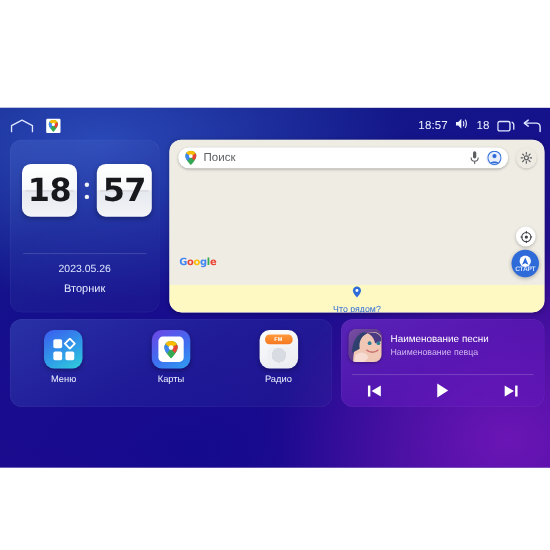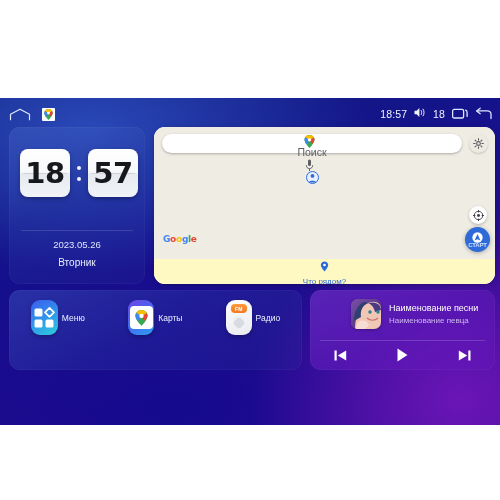--- a/index.html
+++ b/index.html
@@ -47,21 +47,21 @@
   .colon i{display:block;width:4px;height:4px;border-radius:50%;background:#f2f3f7;}
   .cdivider{position:absolute;left:12px;right:12px;top:103px;height:1px;background:rgba(255,255,255,.14);}
   .cdate{position:absolute;left:0;right:0;top:112px;text-align:center;color:#dfe6ff;font-size:9.5px;}
   .cday{position:absolute;left:0;right:0;top:130px;text-align:center;color:#e8edff;font-size:10px;}
 
   
   #mapCard{left:154px;top:29px;width:341px;height:157px;background:#fff;overflow:hidden;
     box-shadow:0 1px 4px rgba(0,0,0,.25);}
   .mapsurface{position:absolute;left:0;top:0;right:0;height:132px;background:#efece4;}
   .searchbar{position:absolute;left:8px;top:7px;right:33px;height:19px;border-radius:10px;background:#fff;
-    display:flex;align-items:center;box-shadow:0 1px 2.5px rgba(0,0,0,.28);padding:0 6px;box-sizing:border-box;flex-direction:column;}
+    display:flex;align-items:center;box-shadow:0 1px 2.5px rgba(0,0,0,.28);padding:0 6px;box-sizing:border-box;}
   .searchbar .pin{width:11px;height:13px;margin-right:6px;flex:0 0 auto;}
   .searchbar .ph{flex:1;color:#5d5f63;font-size:10.5px;line-height:1;}
   .mic{width:9px;height:13px;margin-right:6px;}
   .avat{width:14px;height:14px;border-radius:50%;background:#e8eefb;
     display:flex;align-items:center;justify-content:center;flex:0 0 auto;}
   .gearbtn{position:absolute;right:7px;top:7px;width:19px;height:19px;border-radius:50%;
     background:#edeae2;display:flex;align-items:center;justify-content:center;
     box-shadow:0 1px 2px rgba(0,0,0,.18);}
   .glogo{position:absolute;left:9px;top:107px;font-family:"DejaVu Sans",sans-serif;font-size:9px;font-weight:bold;letter-spacing:-.3px;}
   .glogo b{font-weight:bold;}
@@ -75,21 +75,21 @@
   .mtab{flex:1;display:flex;flex-direction:column;align-items:center;justify-content:center;gap:1px;}
   .mtab .t{font-size:8px;}
   .mtab.on .t{color:#2f6bd8;}
   .mtab.off .t{color:#5c5f63;}
 
   
   #appsCard{left:9px;top:192px;width:293px;height:80px;
     background:linear-gradient(150deg,rgba(72,104,205,.38) 0%,rgba(48,64,175,.28) 50%,rgba(42,44,155,.24) 100%);
     box-shadow:inset 0 0 0 .5px rgba(255,255,255,.07);}
   .apps{position:absolute;left:0;top:10px;right:0;display:flex;justify-content:space-around;}
-  .app{display:flex;flex-direction:row;align-items:center;gap:4px;width:54px;}
+  .app{display:flex;flex-direction:column;align-items:center;gap:4px;width:54px;}
   .tile{width:35px;height:35px;border-radius:9px;display:flex;align-items:center;justify-content:center;
     box-shadow:0 2px 4px rgba(0,0,0,.26);position:relative;overflow:hidden;}
   .app .nm{color:#ecf1ff;font-size:8.5px;white-space:nowrap;}
   .t-menu{background:linear-gradient(150deg,#3b5bef 0%,#2f9fe8 60%,#2fd0d8 100%);}
   .t-maps{background:linear-gradient(150deg,#6e46e6 0%,#3f6ef0 55%,#2f9ef0 100%);}
   .t-radio{background:linear-gradient(160deg,#fdfdfd 0%,#e9ebf0 100%);}
   .t-bt{background:linear-gradient(150deg,#2f5fe8 0%,#2f9fe6 55%,#2fd2da 100%);}
   .t-cl{background:linear-gradient(150deg,#7a3fe0 0%,#4a5ae8 60%,#3f86ec 100%);}
   .maps-inner{width:23px;height:23px;background:#fff;border-radius:4px;display:flex;align-items:center;justify-content:center;}
   .radio-band{position:absolute;left:5px;right:5px;top:4px;height:9px;border-radius:4px;
@@ -97,21 +97,21 @@
   .radio-band span{color:#fff;font-size:5px;font-weight:bold;letter-spacing:.3px;}
   .radio-grill{position:absolute;left:7px;right:7px;top:16px;bottom:5px;border-radius:4px;
     background:radial-gradient(circle at 50% 50%, #d8dbe2 0%, #d8dbe2 52%, #eef0f4 53%);}
   .cl-inner{width:21px;height:23px;border-radius:3px;background:linear-gradient(160deg,#2fd37f,#159a5a);
     display:flex;align-items:center;justify-content:center;}
 
   
   #musicCard{left:310px;top:192px;width:185px;height:80px;
     background:linear-gradient(150deg,rgba(140,58,220,.50) 0%,rgba(110,30,200,.42) 50%,rgba(96,22,186,.40) 100%);
     box-shadow:inset 0 0 0 .5px rgba(255,255,255,.07);}
-  .mtop{position:absolute;left:7px;top:9px;right:9px;display:flex;align-items:center;gap:8px;margin-left:34px;}
+  .mtop{position:absolute;left:7px;top:9px;right:9px;display:flex;align-items:center;gap:8px;}
   .albumart{width:30px;height:30px;border-radius:7px;flex:0 0 auto;overflow:hidden;position:relative;
     background:linear-gradient(150deg,#6a3f8f,#c07a8e);box-shadow:0 1px 3px rgba(0,0,0,.3);}
   .mmeta{min-width:0;}
   .mtitle{color:#ffffff;font-size:9px;white-space:nowrap;overflow:hidden;text-overflow:ellipsis;}
   .martist{color:#cdb4ef;font-size:8px;margin-top:3px;white-space:nowrap;overflow:hidden;text-overflow:ellipsis;}
   .mdivider{position:absolute;left:10px;right:10px;top:50px;height:1px;background:rgba(255,255,255,.17);}
   .mctrls{position:absolute;left:0;right:0;top:56px;display:flex;align-items:center;justify-content:space-around;}
   .mbtn{display:flex;align-items:center;justify-content:center;width:30px;height:18px;}
 </style>
 </head>

